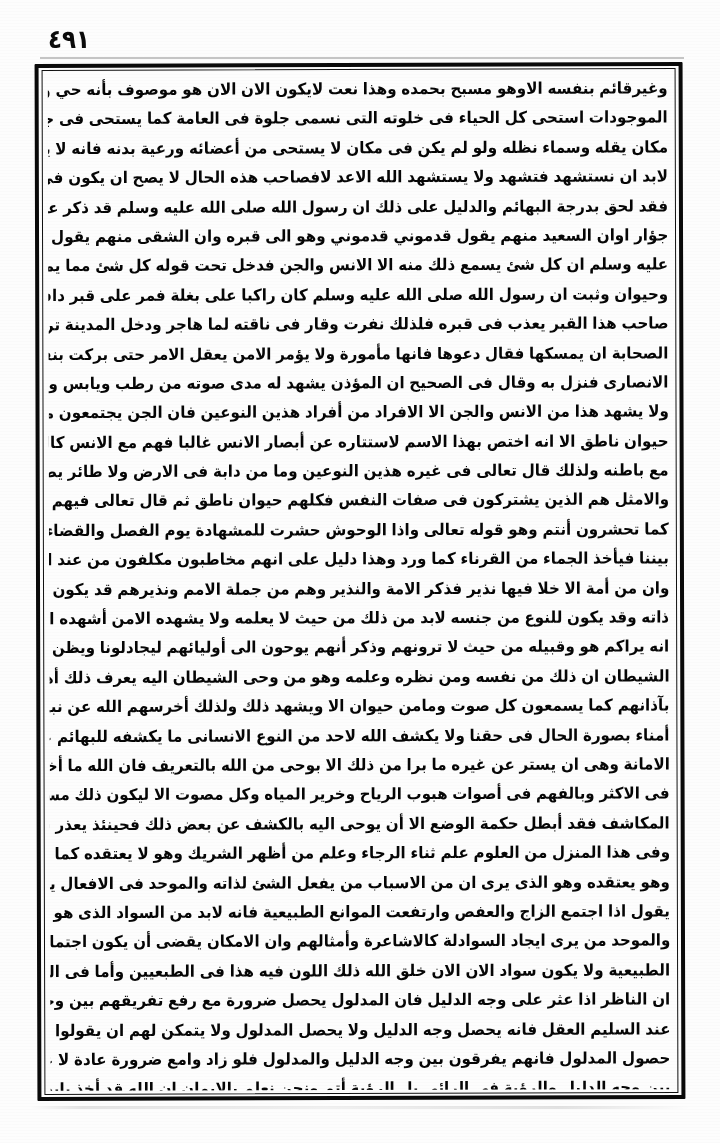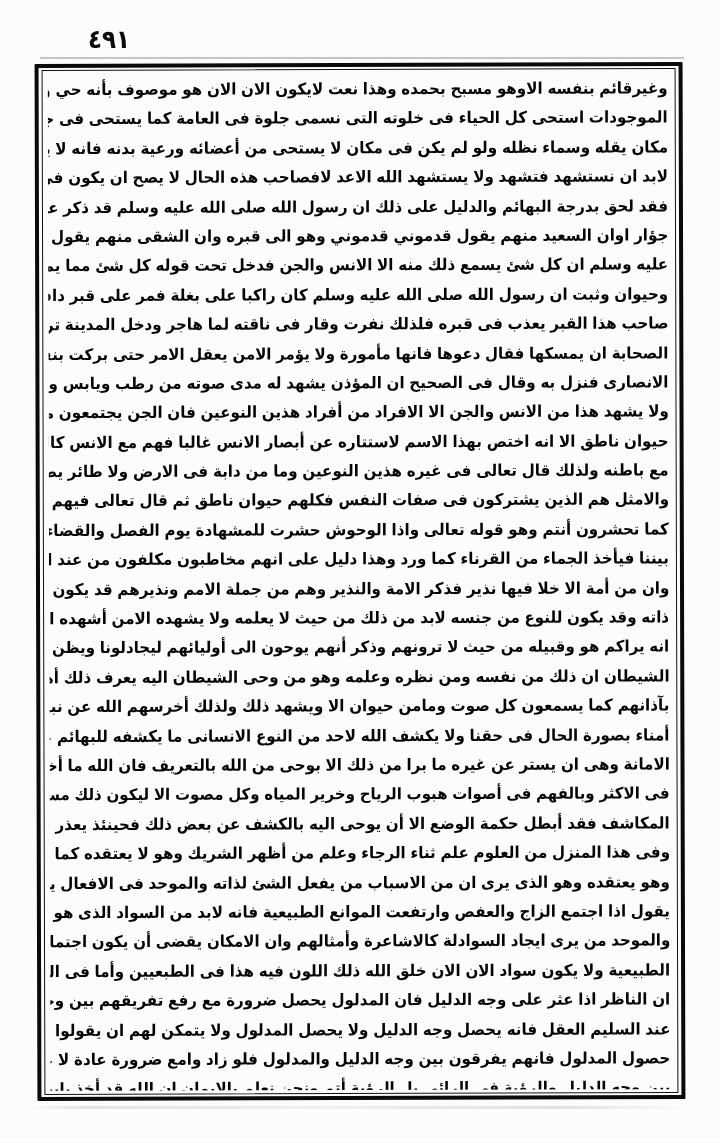--- a/index.html
+++ b/index.html
@@ -38,21 +38,21 @@
     pointer-events: none;
   }
 
   
   #folio {
     position: absolute;
     top: 26px;
     left: 0;
     width: 720px;
     text-align: left;
-    padding-left: 88px;
+    padding-left: 48px;
     box-sizing: border-box;
   }
   #folio .num {
     display: inline-block;
     font-family: "DejaVu Sans", "Liberation Sans", sans-serif;
     font-size: 23px;
     font-weight: 700;
     color: #0b0b0b;
     letter-spacing: 1px;
     transform: scaleY(1.12);

